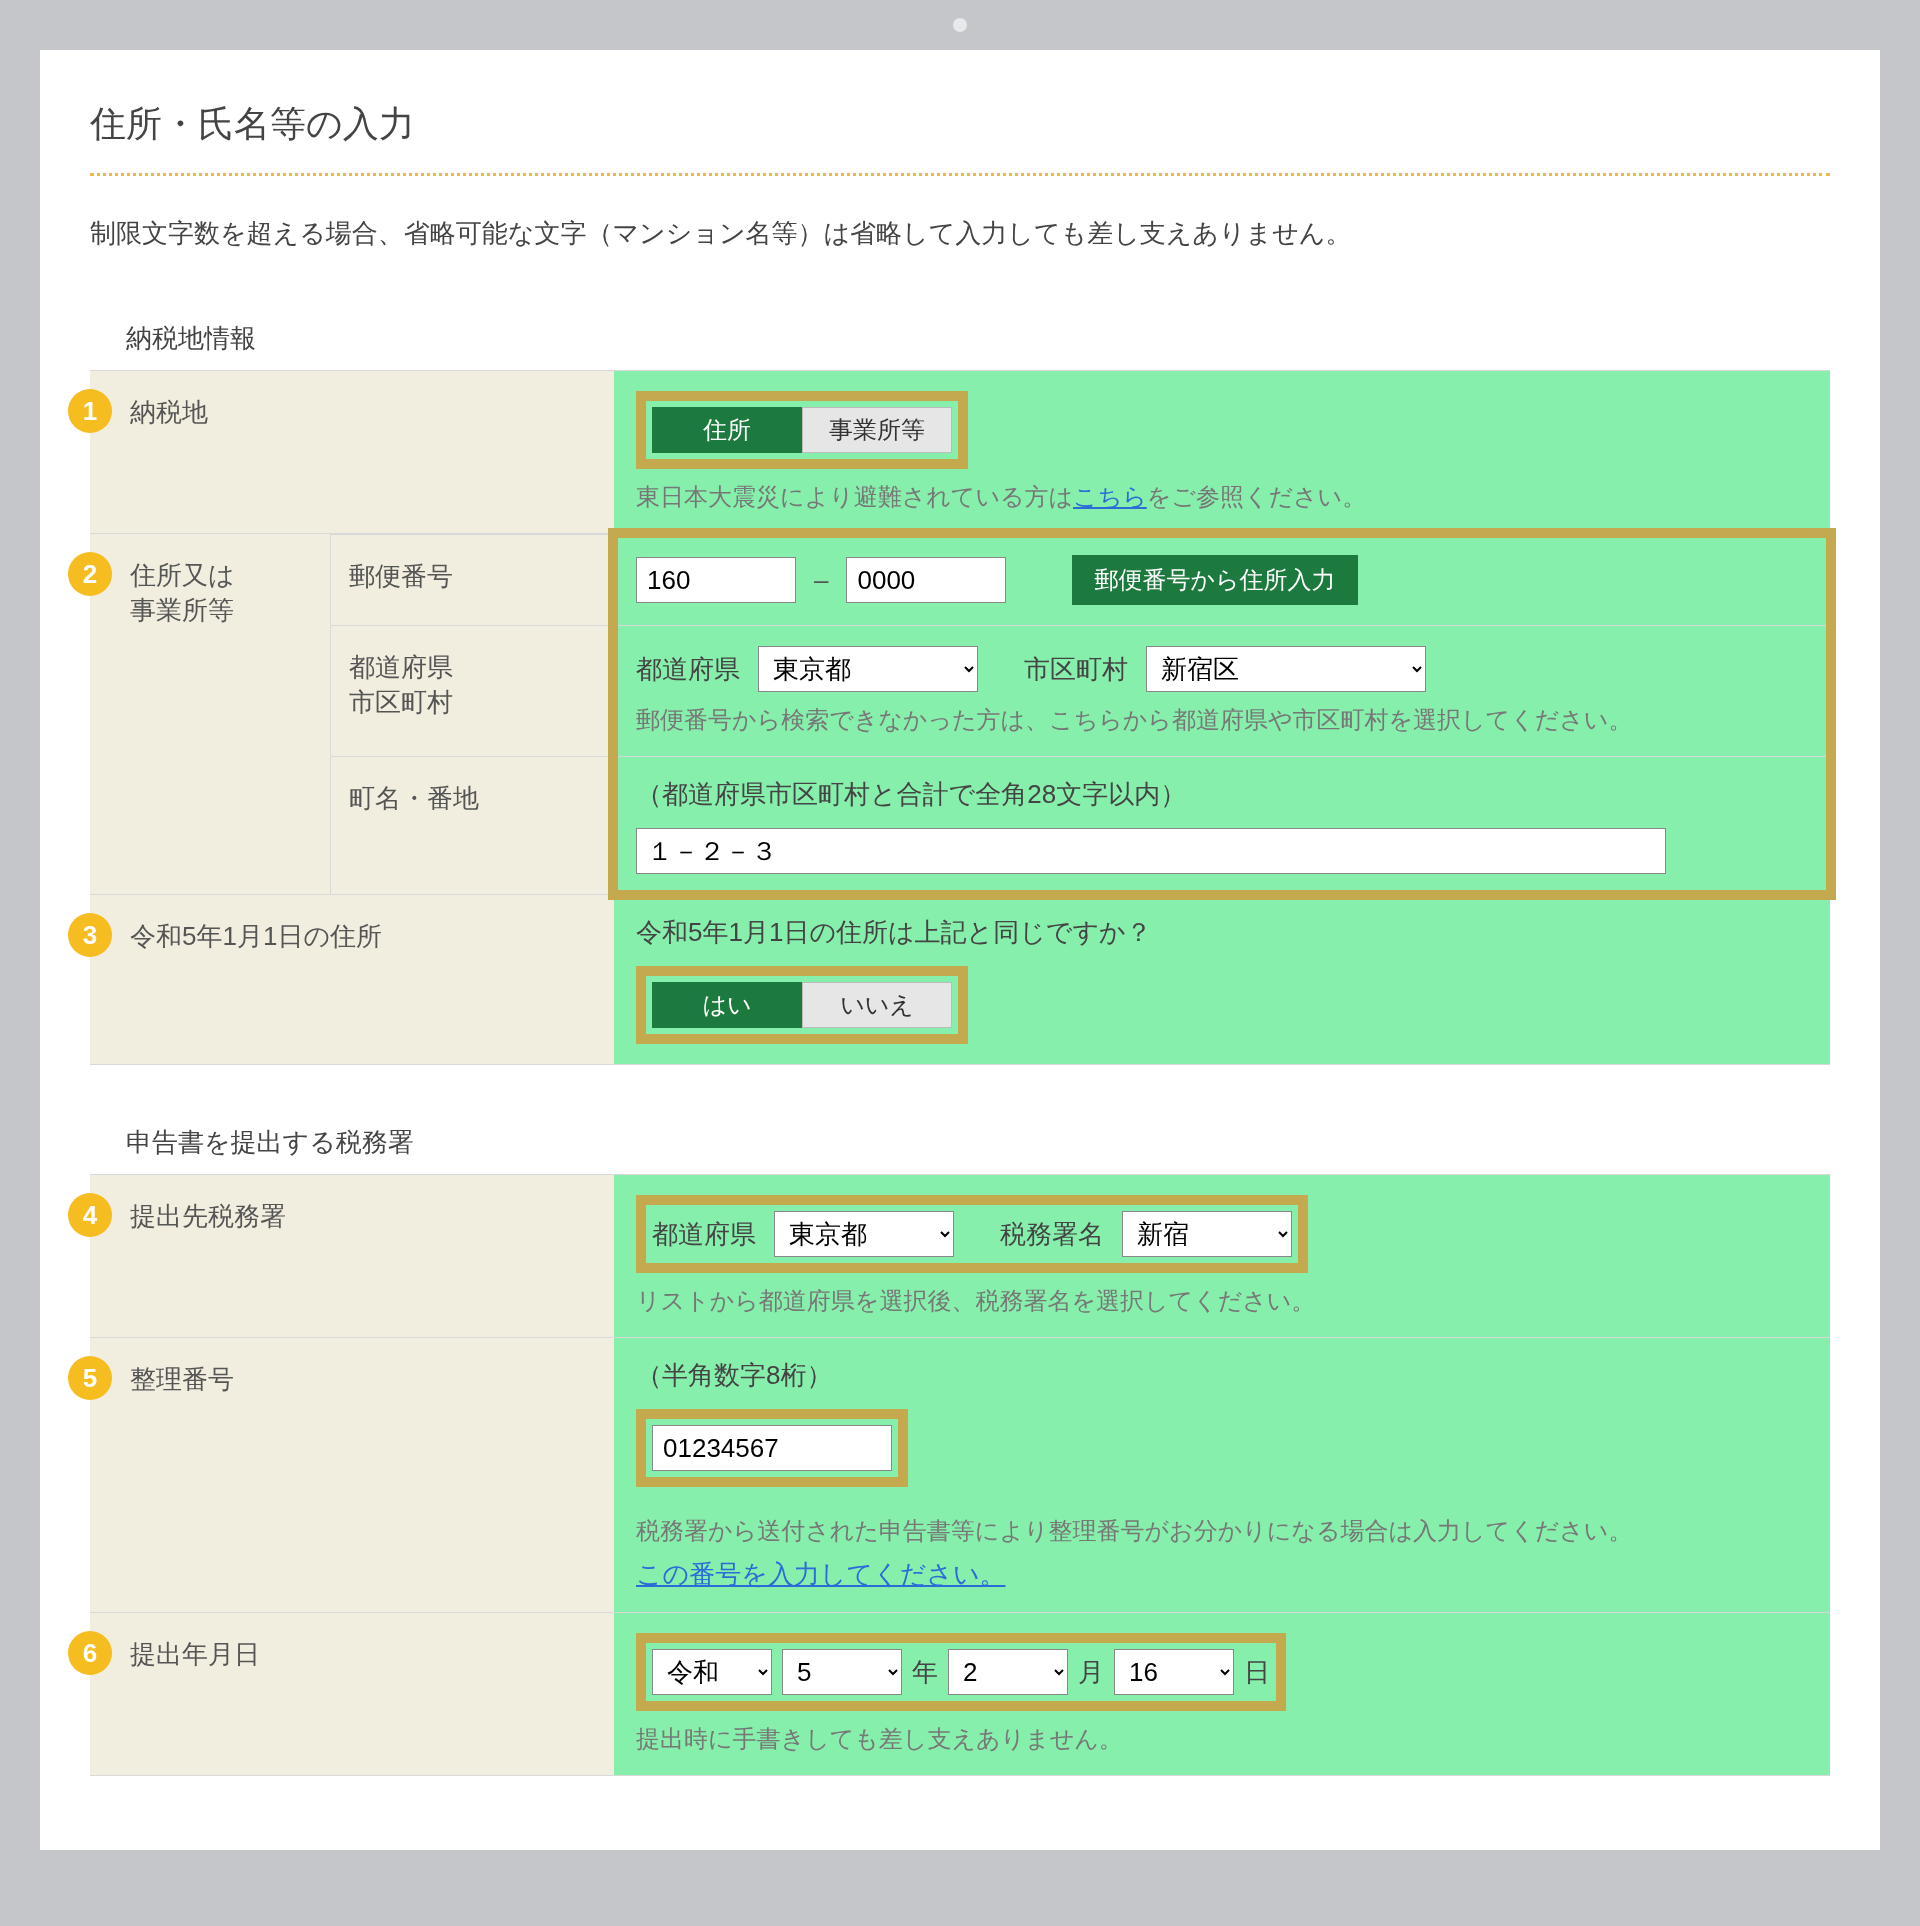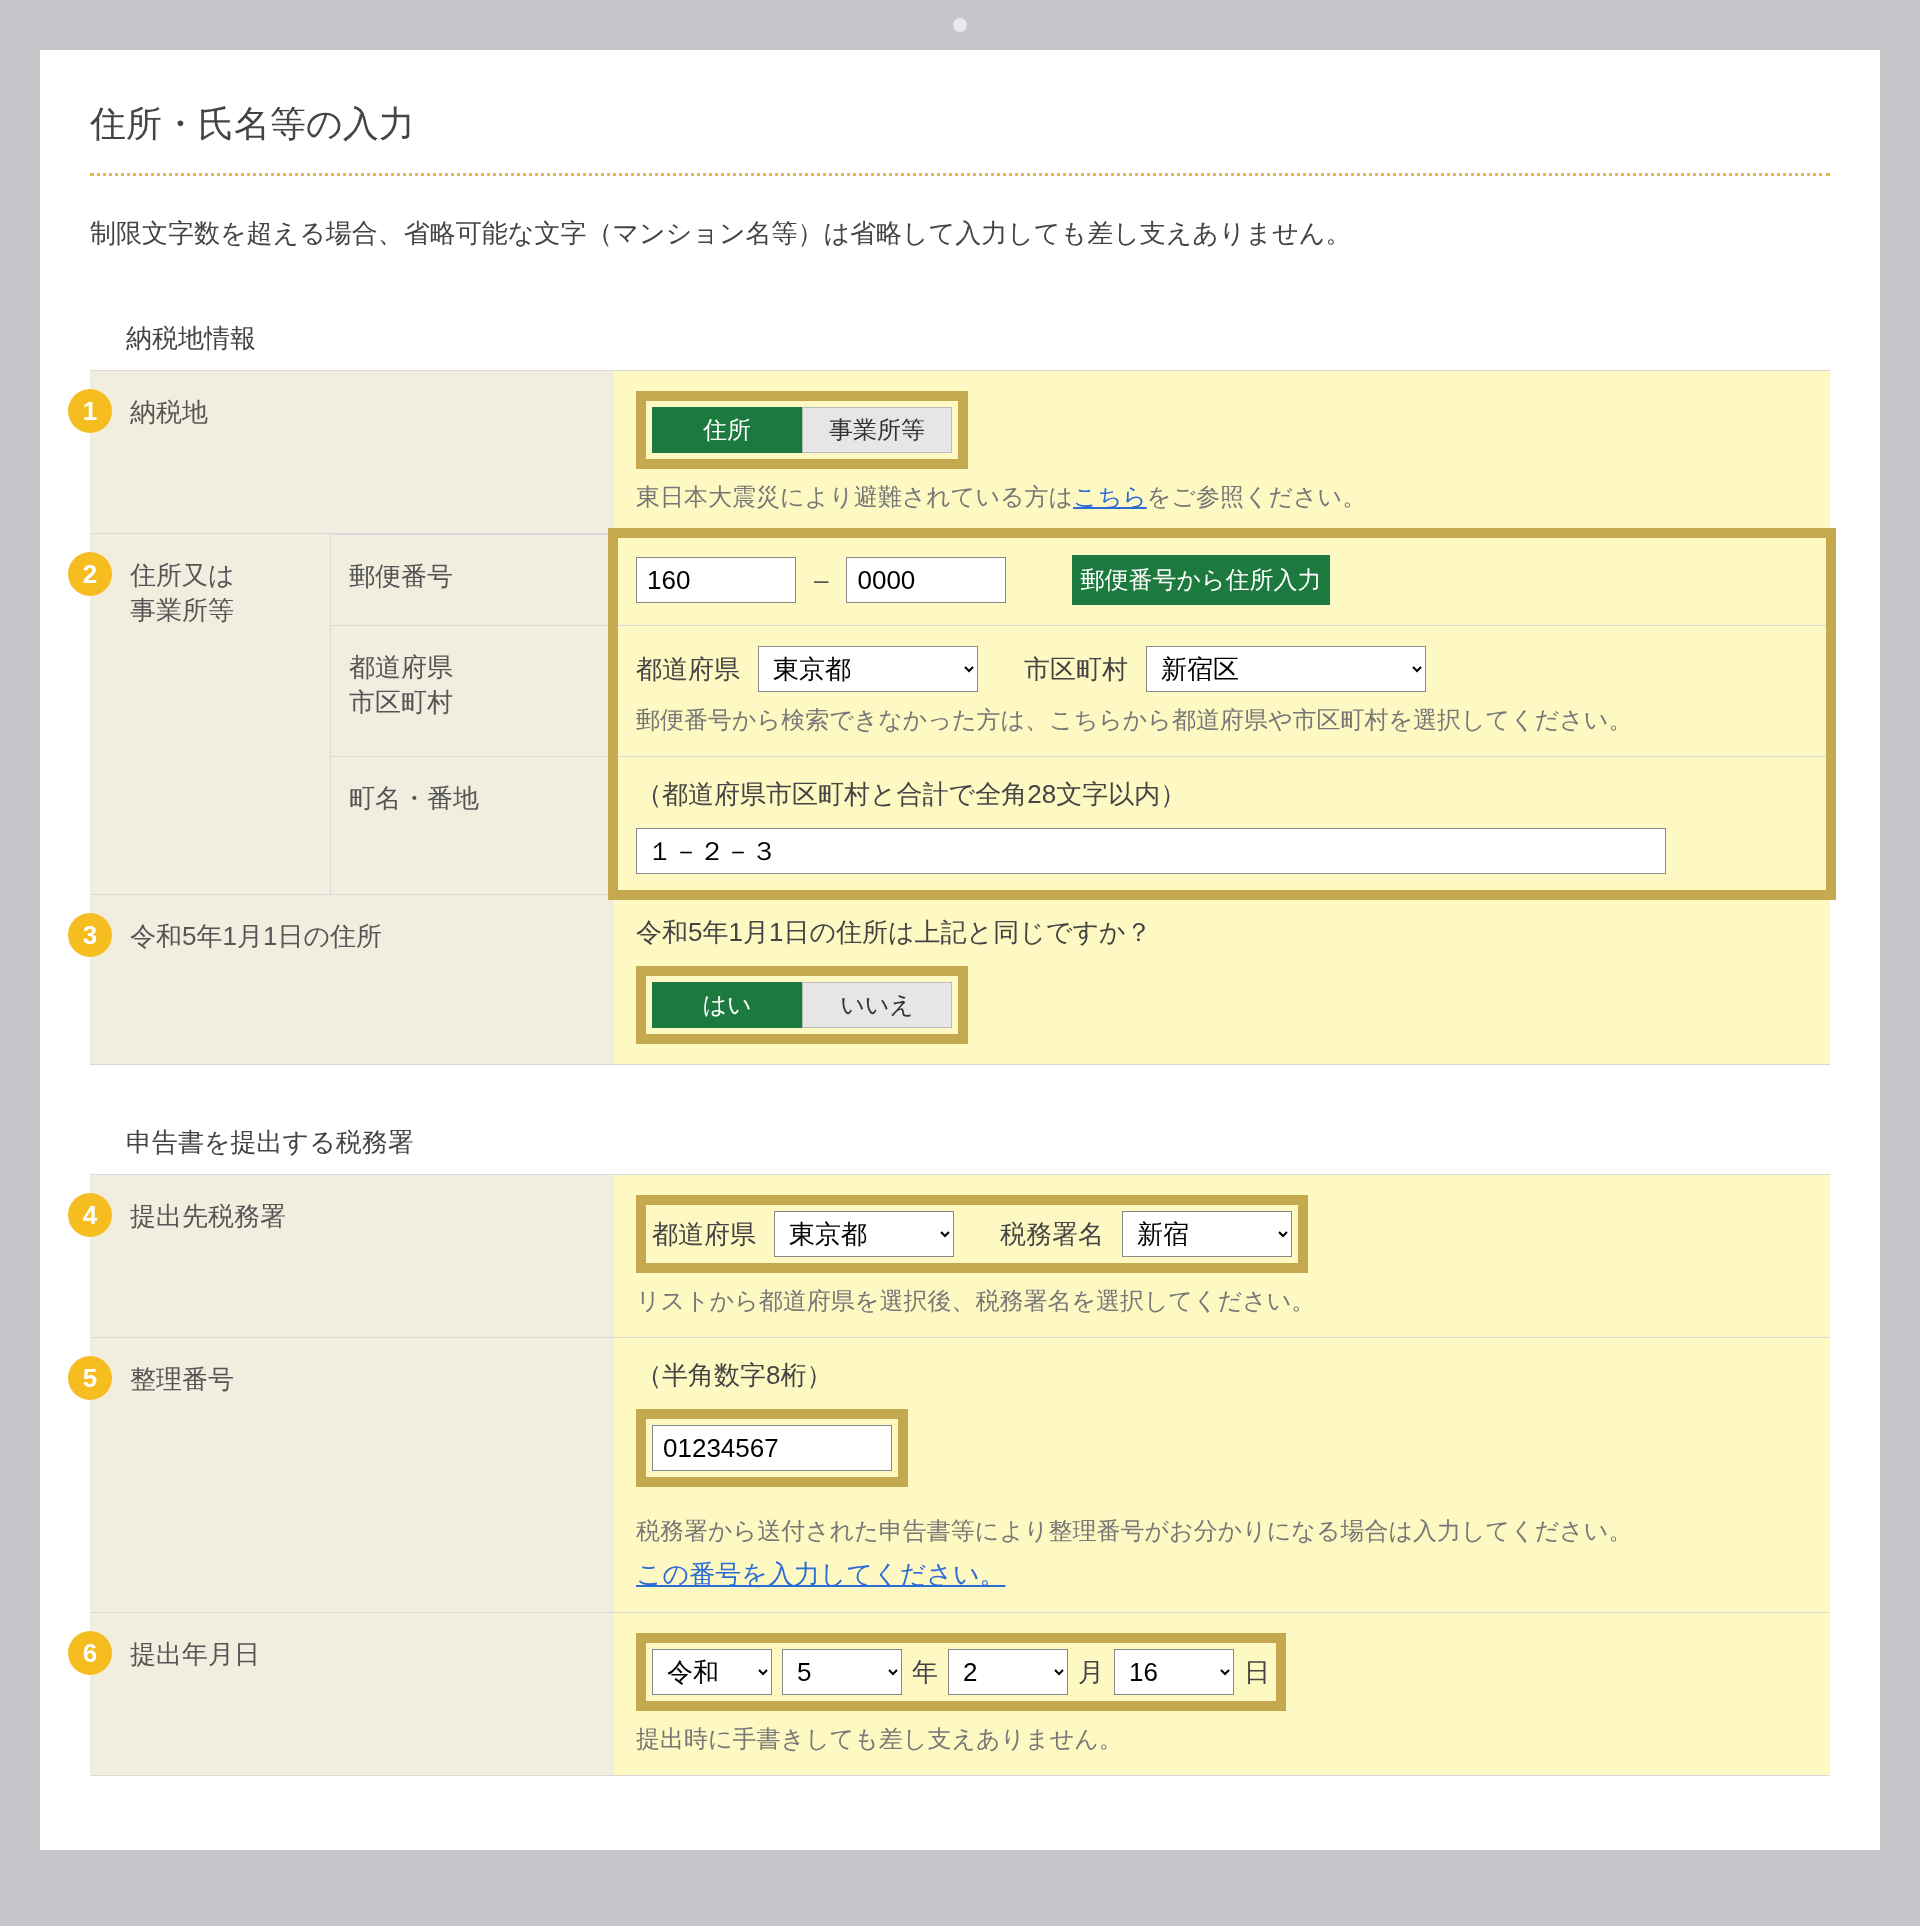--- a/index.html
+++ b/index.html
@@ -89,21 +89,21 @@
   .sublabel-col {
     flex: 0 0 284px;
     background: #f2eedf;
     padding: 24px 18px;
     color: #555;
     font-size: 26px;
     border-left: 1px solid #d9d9d9;
   }
   .value-col {
     flex: 1 1 auto;
-    background: #fef9c3;
+    background: #86efac;
     padding: 20px 22px;
     color: #444;
   }
   .subrow { border-top: 1px solid #d9d9d9; display: flex; }
   .subrow:first-child { border-top: none; }
   .sub-group { flex: 1 1 auto; display: flex; flex-direction: column; }
 
   .help-text { color: #777; font-size: 24px; margin-top: 12px; }
   .prompt-text { color: #444; margin-bottom: 16px; }
   a.link { color: #2b6cd6; text-decoration: underline; }
@@ -125,21 +125,21 @@
   .seg button.active {
     background: #1d7a3e;
     color: #fff;
     border-color: #1d7a3e;
   }
   .btn-green {
     background: #1d7a3e;
     color: #fff;
     border: none;
     height: 50px;
-    padding: 0 8px;
+    padding: 0 22px;
     font-size: 24px;
     cursor: pointer;
   }
   input[type=text], select {
     font-size: 26px;
     padding: 6px 10px;
     border: 1px solid #888;
     background: #fff;
     height: 46px;
   }

